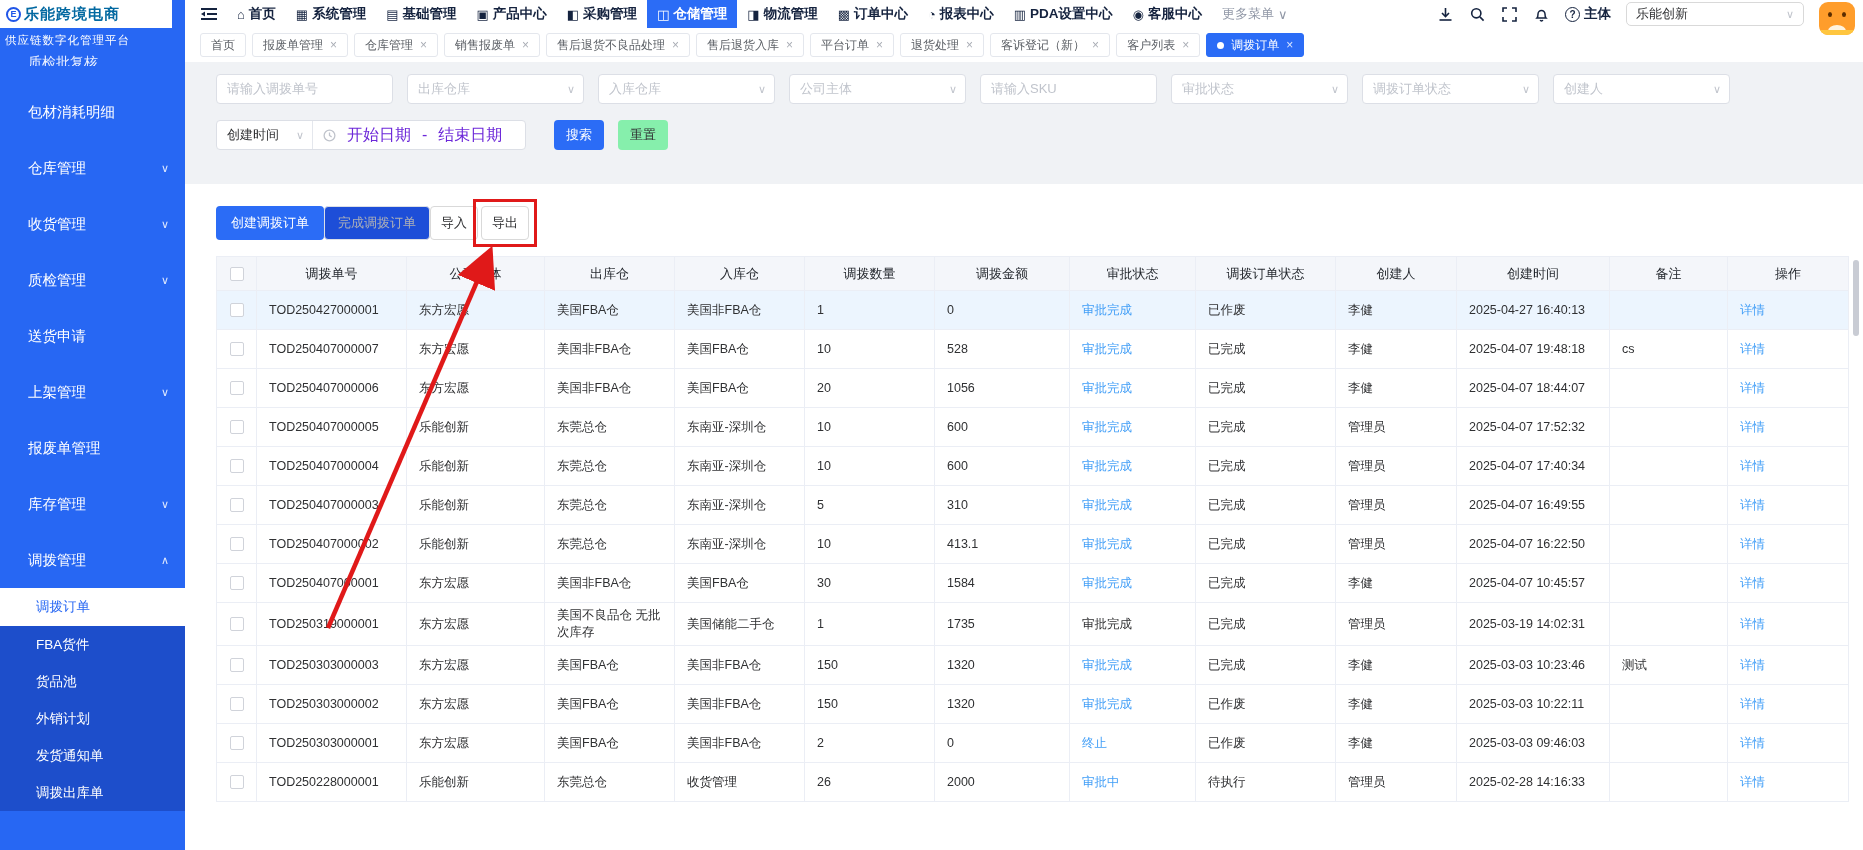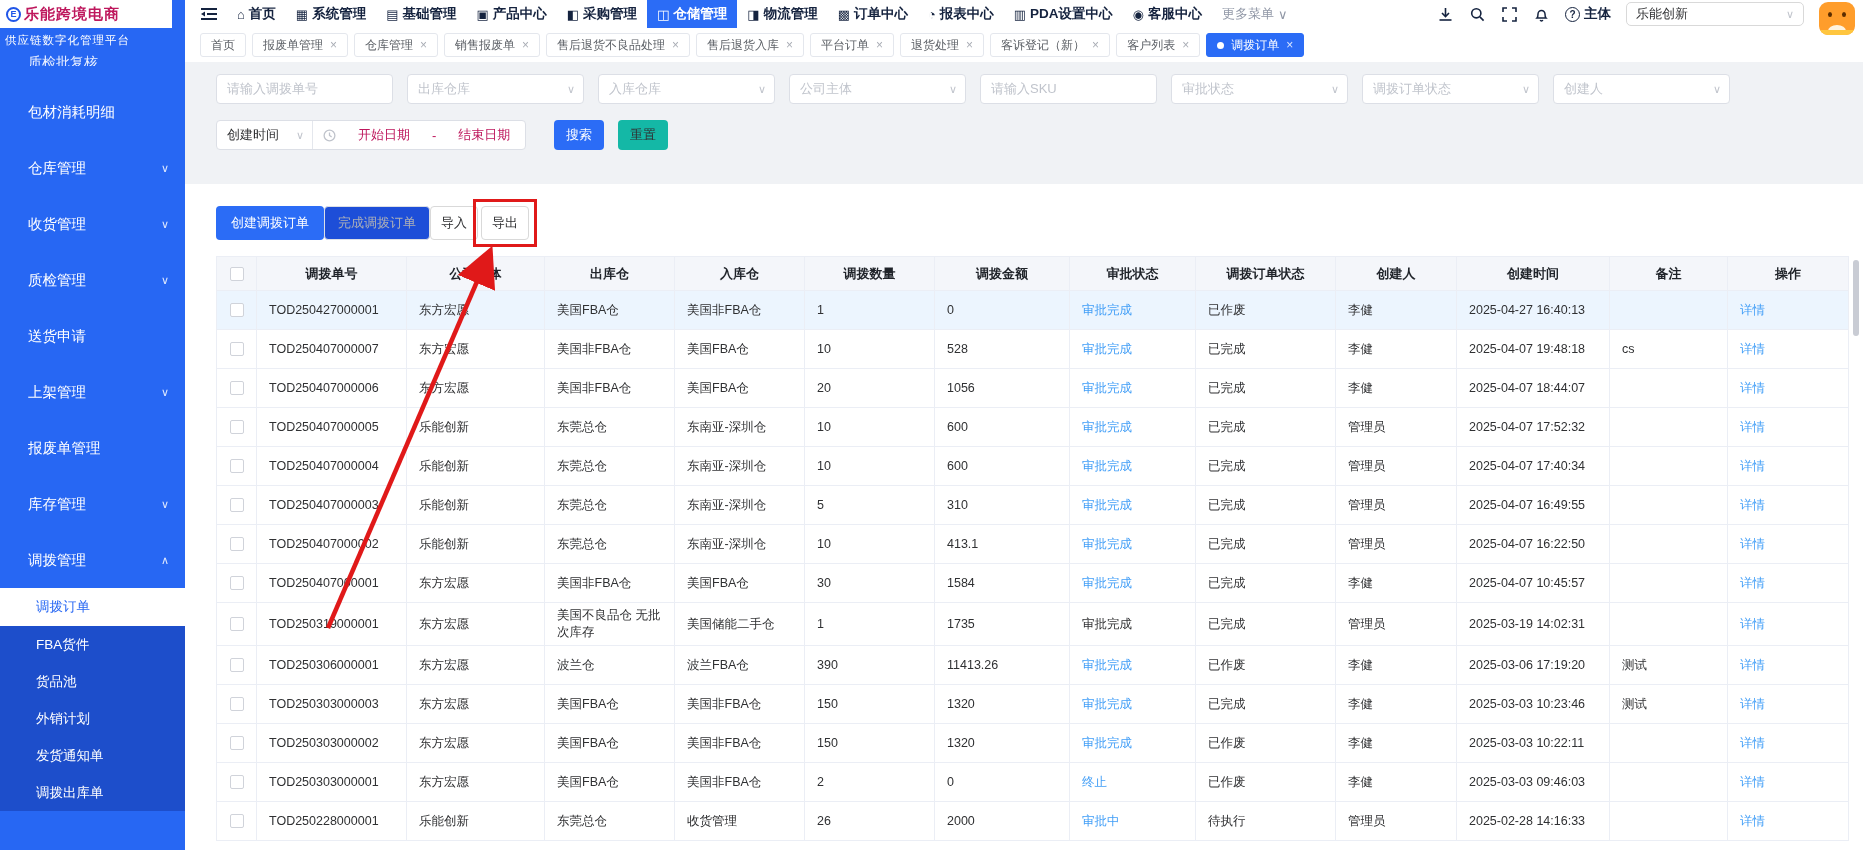--- a/index.html
+++ b/index.html
@@ -5,21 +5,21 @@
 <style>
   * { margin:0; padding:0; box-sizing:border-box; }
   html,body { background:#d8dade; }
   body { font-family:"Liberation Sans","DejaVu Sans",sans-serif; }
   .screen { position:relative; width:1863px; height:850px; background:#f0f2f5; overflow:hidden; }
 
   
   .sidebar { position:absolute; left:0; top:0; width:185px; height:850px; background:#2767f3; z-index:5; }
   .logo-white { width:172px; height:28px; background:#fff; display:flex; align-items:center; padding-left:6px; gap:3px; }
   .logo-mark { width:15px; height:15px; border:2px solid #2156e8; border-radius:50%; color:#2156e8; font-size:9px; font-weight:bold; display:flex; align-items:center; justify-content:center; }
-  .logo-text { color:#be185d; font-size:15px; font-weight:bold; letter-spacing:1px; white-space:nowrap; }
+  .logo-text { color:#0369a1; font-size:15px; font-weight:bold; letter-spacing:1px; white-space:nowrap; }
   .tagline { height:25px; color:#fff; font-size:11.5px; letter-spacing:1px; display:flex; align-items:center; padding-left:5px; white-space:nowrap; }
   .clipped-item { height:13px; overflow:hidden; padding-left:28px; }
   .clipped-item span { display:inline-block; margin-top:-8px; color:#eef3ff; font-size:14px; }
   .side-menu { margin-top:18px; }
   .side-item { position:relative; height:56px; display:flex; align-items:center; padding-left:28px; color:#fff; font-size:14.5px; cursor:pointer;text-align:right; }
   .side-item .chev { position:absolute; right:16px; font-size:11px; color:rgba(255,255,255,.85); }
   .side-sub { background:#1d4ecb; }
   .sub-item { height:37px; display:flex; align-items:center; padding-left:36px; color:#fff; font-size:13.5px; cursor:pointer; }
   .sub-item.active { background:#fff; color:#2767f3; height:38px; }
 
@@ -53,37 +53,37 @@
 
   
   .content { padding:12px 16px 0 31px; }
   .f-row1 { display:flex; gap:14px; }
   .f-field { position:relative; width:177px; height:30px; background:#fff; border:1px solid #dcdfe6; border-radius:4px; display:flex; align-items:center; padding:0 10px; font-size:13px; color:#c0c4cc; cursor:pointer; white-space:nowrap; overflow:hidden; }
   .f-field .chev { position:absolute; right:8px; color:#c0c4cc; font-size:11px; }
   .f-row2 { display:flex; align-items:center; margin-top:16px; }
   .time-combo { display:flex; height:30px; background:#fff; border:1px solid #dcdfe6; border-radius:4px; overflow:hidden; }
   .time-left { display:flex; align-items:center; gap:6px; width:96px; padding:0 8px 0 10px; font-size:13px; color:#303133; border-right:1px solid #e4e7ed; cursor:pointer; }
   .time-left .chev { color:#c0c4cc; font-size:11px; margin-left:auto; }
-  .date-range { display:flex; align-items:center; gap:22px; width:212px; padding:0 10px; font-size:13px; color:#be185d; cursor:text; }
+  .date-range { display:flex; align-items:center; gap:11px; width:212px; padding:0 10px; font-size:16px; color:#6d28d9; cursor:text; }
   .btn { height:30px; border-radius:4px; font-size:13px; display:flex; align-items:center; justify-content:center; cursor:pointer; white-space:nowrap; }
   .btn-search { width:50px; background:#2b6cf6; color:#fff; margin-left:28px; }
-  .btn-reset { width:50px; background:#14b8a6; color:#303133; margin-left:14px; }
+  .btn-reset { width:50px; background:#86efac; color:#303133; margin-left:14px; }
 
   
   .card { background:#fff; margin-top:34px; margin-left:-31px; margin-right:-16px; padding:22px 15px 0 31px; height:666px; }
   .toolbar { display:flex; }
   .tb-btn { height:34px; border-radius:4px; font-size:13px; display:flex; align-items:center; justify-content:center; cursor:pointer; white-space:nowrap; }
   .tb-primary { background:#2b6cf6; color:#fff; padding:0 15px; }
   .tb-disabled { background:#1d4ed8; color:#aeb0b6; border:1px solid #dcdfe6; padding:0 13px; cursor:not-allowed; }
   .tb-plain { background:#fff; color:#303133; border:1px solid #d9d9d9; padding:0 10px; }
   .export-wrap { position:relative; margin-left:3px; }
   .annot-box { position:absolute; left:-8px; right:-8px; top:-7px; bottom:-7px; border:3px solid #e01919; pointer-events:none; z-index:40; }
 
   table.grid { border-collapse:collapse; margin-top:16px; table-layout:fixed; width:1632px; }
-  .grid th { height:34px; background:#f4f6fa; font-size:13px; font-weight:bold; color:#1f2329; text-align:center; border:1px solid #ebeef5; padding:0 4px; }
+  .grid th { height:34px; background:#f4f6fa; font-size:13px; font-weight:normal; color:#1f2329; text-align:center; border:1px solid #ebeef5; padding:0 4px; }
   .grid td { height:39px; font-size:12.5px; color:#303133; border:1px solid #ebeef5; padding:4px 12px; background:#fff; word-break:break-all; }
   .grid tr.hl td { background:#ecf5fe; }
   .grid td.cbx, .grid th.cbx { padding:0; text-align:center; }
   .checkbox { display:inline-block; width:14px; height:14px; border:1px solid #d0d3da; border-radius:2px; background:#fff; vertical-align:middle; cursor:pointer; }
   .lnk { color:#419ef7; cursor:pointer; }
 
   
   .annot-arrow { position:absolute; left:0; top:0; pointer-events:none; z-index:50; }
   .vscroll { position:absolute; right:4px; top:260px; width:6px; height:76px; background:#c9ccd4; border-radius:3px; z-index:30; cursor:pointer; }
 </style>
@@ -542,35 +542,20 @@
                 <td>1735</td>
                 <td><span>审批完成</span></td>
                 <td>已完成</td>
                 <td>管理员</td>
                 <td>2025-03-19 14:02:31</td>
                 <td></td>
                 <td><span class="lnk">详情</span></td>
               </tr>
               <tr>
                 <td class="cbx"><span class="checkbox"></span></td>
-                <td>TOD250306000001</td>
-                <td>东方宏愿</td>
-                <td>波兰仓</td>
-                <td>波兰FBA仓</td>
-                <td>390</td>
-                <td>11413.26</td>
-                <td><span class="lnk">审批完成</span></td>
-                <td>已作废</td>
-                <td>李健</td>
-                <td>2025-03-06 17:19:20</td>
-                <td>测试</td>
-                <td><span class="lnk">详情</span></td>
-              </tr>
-              <tr>
-                <td class="cbx"><span class="checkbox"></span></td>
                 <td>TOD250303000003</td>
                 <td>东方宏愿</td>
                 <td>美国FBA仓</td>
                 <td>美国非FBA仓</td>
                 <td>150</td>
                 <td>1320</td>
                 <td><span class="lnk">审批完成</span></td>
                 <td>已完成</td>
                 <td>李健</td>
                 <td>2025-03-03 10:23:46</td>

